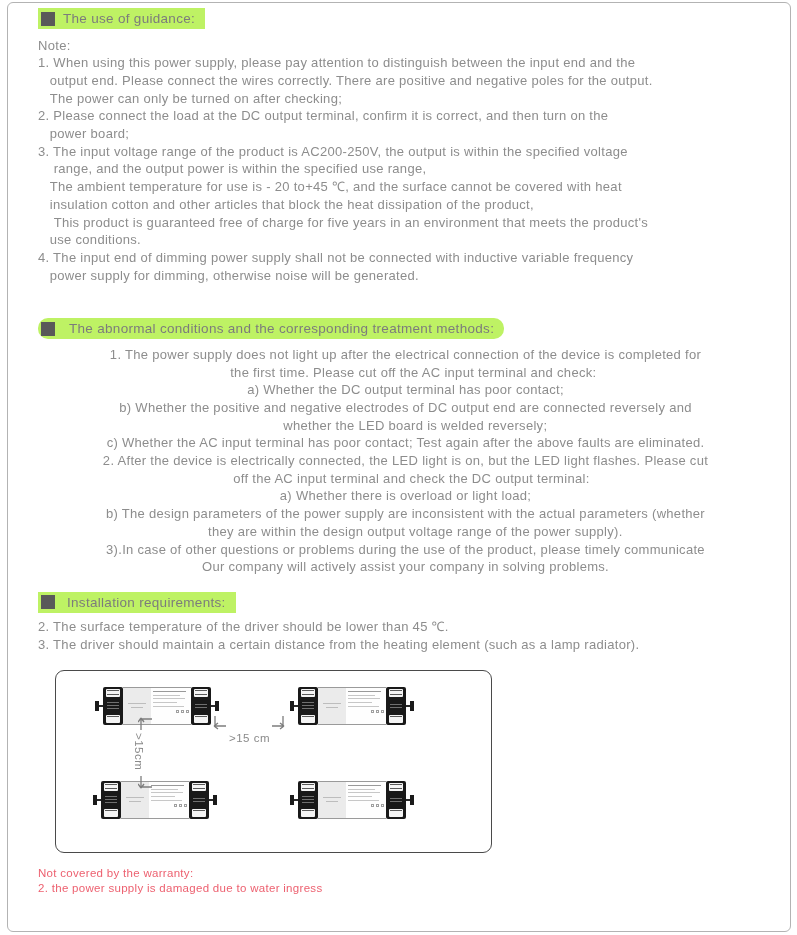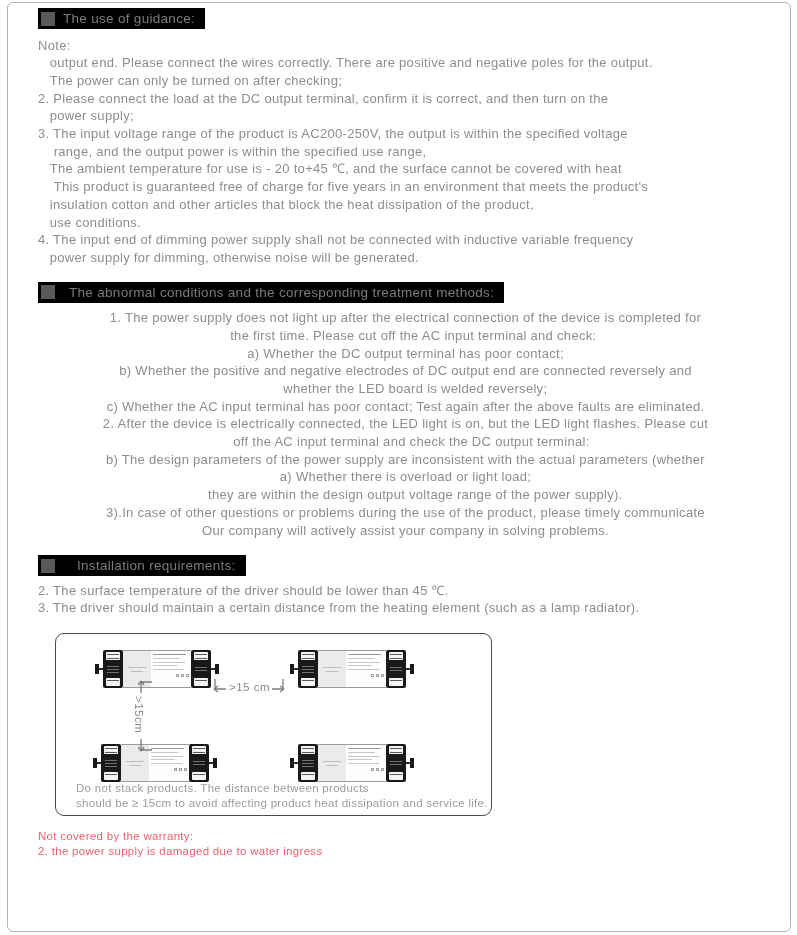--- a/index.html
+++ b/index.html
@@ -7,35 +7,35 @@
     position:relative; width:797px; height:935px; background:#fff;
     font-family:"Liberation Sans", sans-serif; overflow:hidden;
   }
   .frame {
     position:absolute; left:7px; top:2px; width:782px; height:928px;
     border:1px solid #b3b3b3; border-radius:6px; pointer-events:none;
   }
   .content { position:relative; padding:8px 24px 0 38px; }
 
   .sec-header {
-    display:inline-flex; align-items:center; background:#000000;
+    display:inline-flex; align-items:center; background:#bef264;
     padding:3px 10px 3px 3px; font-size:13.5px; color:#7c7c7c; letter-spacing:0.3px;
   }
   .sec-header .sq { width:14px; height:14px; background:#595959; flex:0 0 auto; }
   .sec-header .t { margin-left:8px; }
   .sec-header.gap-lg .t { margin-left:14px; }
-  .sec-header.gap-sm .t { margin-left:22px; }
+  .sec-header.gap-sm .t { margin-left:12px; }
 
   .body-lines { margin-top:7px; }
   .tl {
     font-size:13px; line-height:17.7px; color:#8d8d8d;
     letter-spacing:0.3px; white-space:pre-wrap;
   }
 
-  .mt-h2 { margin-top:15px; }
+  .mt-h2 { margin-top:34px;border-radius:10px; }
   .mt-b2 { margin-top:6px;text-align:center; }
   .mt-h3 { margin-top:16px; }
   .mt-b3 { margin-top:5px; }
 
   
   .diagram {
     position:relative; margin:16px 0 0 17px; width:437px; height:183px;
     border:1.5px solid #4a4a4a; border-radius:9px; box-sizing:border-box; background:#fff;
   }
   .psu { position:absolute; width:122px; height:38px; display:flex; align-items:center; }
@@ -79,21 +79,21 @@
   .body-white i.w5 { width:85%; }
   .body-white .marks { display:flex; gap:2px; justify-content:flex-end; margin-top:1px; }
   .body-white .marks b { width:3px; height:3px; border:1px solid #9f9f9f; box-sizing:border-box; }
 
   .dim-svg { position:absolute; width:16px; height:16px; }
   .dvt { left:82px; top:45px; }
   .dvb { left:82px; top:103px; }
   .dhl { left:156px; top:44px; }
   .dhr { left:214px; top:44px; }
   .dim-h-label {
-    position:absolute; left:173px; top:47px; font-size:11.5px; color:#8a8a8a; letter-spacing:0.5px;
+    position:absolute; left:173px; top:61px; font-size:11.5px; color:#8a8a8a; letter-spacing:0.5px;
   }
   .dim-v-label {
     position:absolute; left:77px; top:62px; font-size:11.5px; color:#8a8a8a; letter-spacing:0.5px;
     writing-mode:vertical-rl;
   }
   .diagram-note { position:absolute; left:20px; top:147px; }
   .diagram-note .tl { font-size:11.5px; line-height:15px; color:#9c9c9c; }
 
   .warranty { margin-top:13px; }
   .warranty .tl { font-size:11.5px; line-height:15px; color:#ed6170; }
@@ -104,49 +104,50 @@
 <div class="page">
   <div class="frame"></div>
   <div class="content">
 
     <div class="sec-header">
       <span class="sq"></span>
       <span class="t">The use of guidance:</span>
     </div>
     <div class="body-lines">
         <div class="tl">Note:</div>
+        <div class="tl">1. When using this power supply, please pay attention to distinguish between the input end and the</div>
         <div class="tl">   output end. Please connect the wires correctly. There are positive and negative poles for the output.</div>
         <div class="tl">   The power can only be turned on after checking;</div>
         <div class="tl">2. Please connect the load at the DC output terminal, confirm it is correct, and then turn on the</div>
-        <div class="tl">   power supply;</div>
+        <div class="tl">   power board;</div>
         <div class="tl">3. The input voltage range of the product is AC200-250V, the output is within the specified voltage</div>
         <div class="tl">    range, and the output power is within the specified use range,</div>
         <div class="tl">   The ambient temperature for use is - 20 to+45 ℃, and the surface cannot be covered with heat</div>
+        <div class="tl">   insulation cotton and other articles that block the heat dissipation of the product,</div>
         <div class="tl">    This product is guaranteed free of charge for five years in an environment that meets the product's</div>
-        <div class="tl">   insulation cotton and other articles that block the heat dissipation of the product,</div>
         <div class="tl">   use conditions.</div>
         <div class="tl">4. The input end of dimming power supply shall not be connected with inductive variable frequency</div>
         <div class="tl">   power supply for dimming, otherwise noise will be generated.</div>
       </div>
 
     <div class="sec-header gap-lg mt-h2">
       <span class="sq"></span>
       <span class="t">The abnormal conditions and the corresponding treatment methods:</span>
     </div>
     <div class="body-lines mt-b2">
         <div class="tl">1. The power supply does not light up after the electrical connection of the device is completed for</div>
         <div class="tl">    the first time. Please cut off the AC input terminal and check:</div>
         <div class="tl">a) Whether the DC output terminal has poor contact;</div>
         <div class="tl">b) Whether the positive and negative electrodes of DC output end are connected reversely and</div>
         <div class="tl">     whether the LED board is welded reversely;</div>
         <div class="tl">c) Whether the AC input terminal has poor contact; Test again after the above faults are eliminated.</div>
         <div class="tl">2. After the device is electrically connected, the LED light is on, but the LED light flashes. Please cut</div>
         <div class="tl">   off the AC input terminal and check the DC output terminal:</div>
+        <div class="tl">a) Whether there is overload or light load;</div>
         <div class="tl">b) The design parameters of the power supply are inconsistent with the actual parameters (whether</div>
-        <div class="tl">a) Whether there is overload or light load;</div>
         <div class="tl">     they are within the design output voltage range of the power supply).</div>
         <div class="tl">3).In case of other questions or problems during the use of the product, please timely communicate</div>
         <div class="tl">Our company will actively assist your company in solving problems.</div>
       </div>
 
     <div class="sec-header gap-sm mt-h3">
       <span class="sq"></span>
       <span class="t">Installation requirements:</span>
     </div>
     <div class="body-lines mt-b3">
@@ -369,24 +370,20 @@
       </svg>
 
       <svg class="dim-svg dhl" viewBox="0 0 16 16">
         <path d="M14 11 H3 M3 11 V1 M2 11 L6 8 M2 11 L6 14" stroke="#7d7d7d" stroke-width="1.3" fill="none"></path>
       </svg>
       <div class="dim-h-label">&gt;15 cm</div>
       <svg class="dim-svg dhr" viewBox="0 0 16 16">
         <path d="M2 11 H13 M13 11 V1 M14 11 L10 8 M14 11 L10 14" stroke="#7d7d7d" stroke-width="1.3" fill="none"></path>
       </svg>
 
-      <div class="diagram-note">
-          <div class="tl">Do not stack products. The distance between products</div>
-          <div class="tl">should be ≥ 15cm to avoid affecting product heat dissipation and service life.</div>
-        </div>
     </div>
 
     <div class="warranty">
         <div class="tl">Not covered by the warranty:</div>
         <div class="tl">2. the power supply is damaged due to water ingress</div>
       </div>
 
   </div>
 </div>
 

